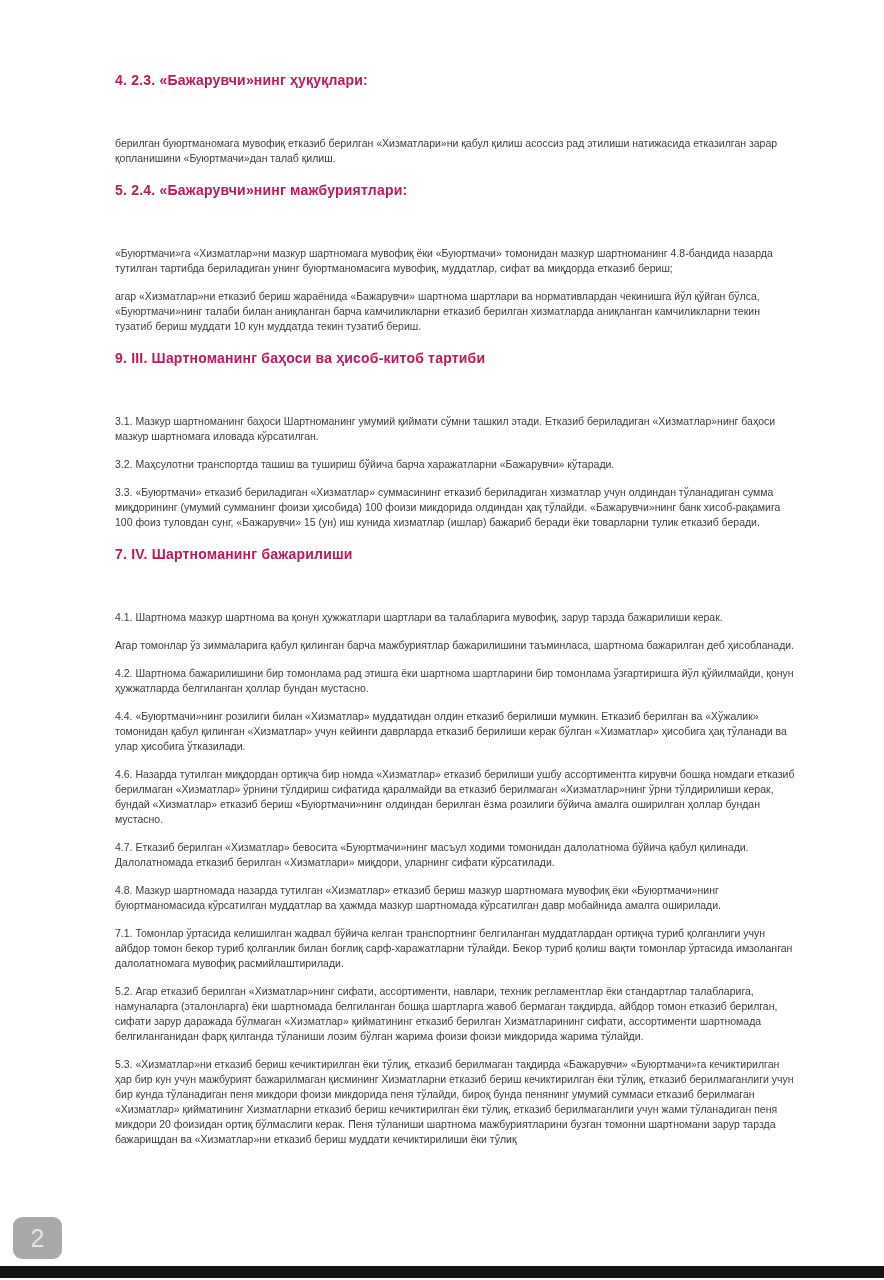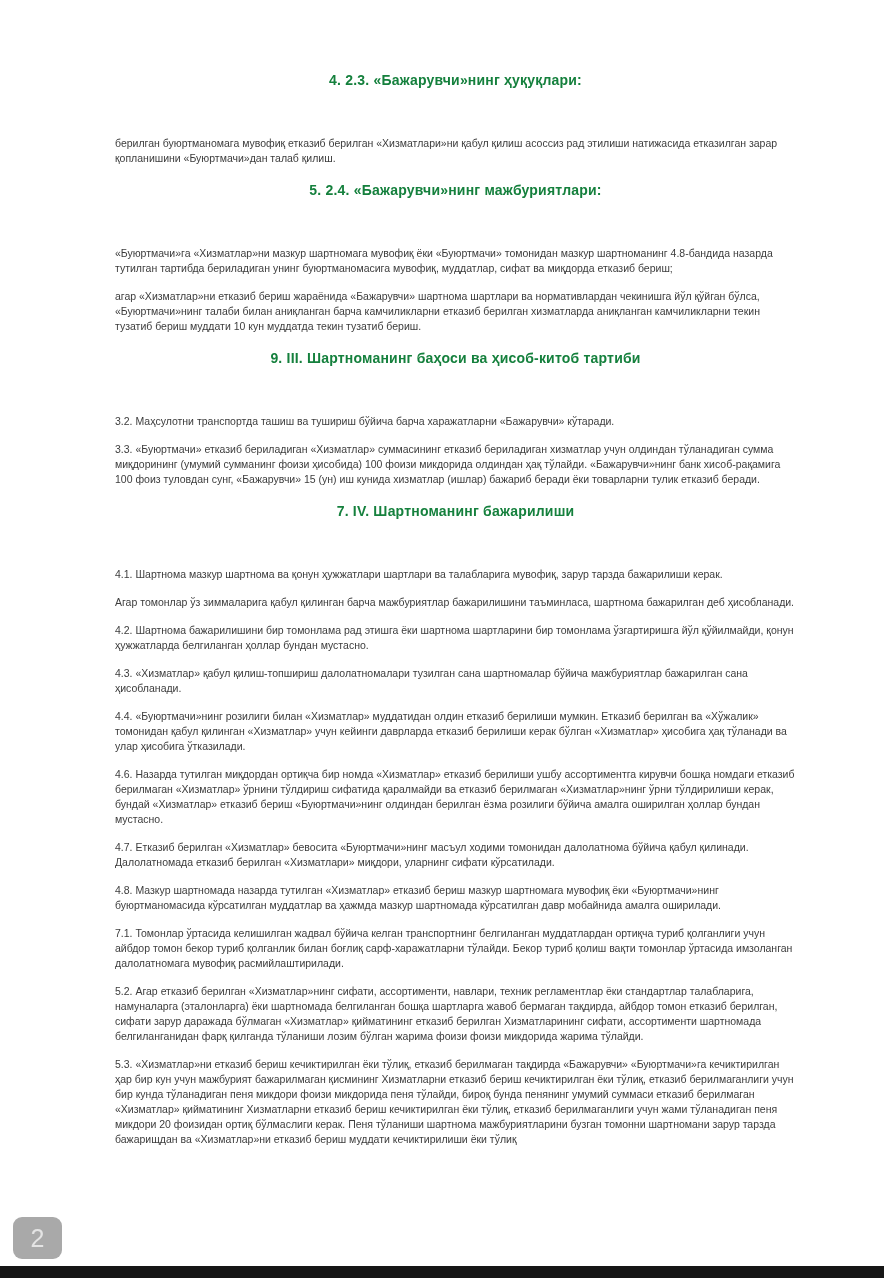--- a/index.html
+++ b/index.html
@@ -22,22 +22,22 @@
   }
   .content {
     position: absolute;
     left: 115px;
     top: 72px;
     width: 681px;
   }
   .doc-heading {
     font-size: 14px;
     font-weight: bold;
-    color: #15803d;
-    text-align: center;
+    color: #be185d;
+    text-align: left;
     margin: 16px 0 48px 0;
     letter-spacing: 0.2px;
   }
   .content .doc-heading:first-child {
     margin-top: 0;
   }
   .doc-paragraph {
     font-size: 10.5px;
     line-height: 15px;
     color: #3c3c3c;
@@ -70,27 +70,27 @@
 <body>
 
 <div class="page">
   <div class="content" id="document-body">
       <div class="doc-heading">4. 2.3. «Бажарувчи»нинг ҳуқуқлари:</div>
       <div class="doc-paragraph">берилган буюртманомага мувофиқ етказиб берилган «Хизматлари»ни қабул қилиш асоссиз рад этилиши натижасида етказилган зарар қопланишини «Буюртмачи»дан талаб қилиш.</div>
       <div class="doc-heading">5. 2.4. «Бажарувчи»нинг мажбуриятлари:</div>
       <div class="doc-paragraph">«Буюртмачи»га «Хизматлар»ни мазкур шартномага мувофиқ ёки «Буюртмачи» томонидан мазкур шартноманинг 4.8-бандида назарда тутилган тартибда бериладиган унинг буюртманомасига мувофиқ, муддатлар, сифат ва миқдорда етказиб бериш;</div>
       <div class="doc-paragraph">агар «Хизматлар»ни етказиб бериш жараёнида «Бажарувчи» шартнома шартлари ва нормативлардан чекинишга йўл қўйган бўлса, «Буюртмачи»нинг талаби билан аниқланган барча камчиликларни етказиб берилган хизматларда аниқланган камчиликларни текин тузатиб бериш муддати 10 кун муддатда текин тузатиб бериш.</div>
       <div class="doc-heading">9. III. Шартноманинг баҳоси ва ҳисоб-китоб тартиби</div>
+      <div class="doc-paragraph">3.1. Мазкур шартноманинг баҳоси Шартноманинг умумий қиймати сўмни ташкил этади. Етказиб бериладиган «Хизматлар»нинг баҳоси мазкур шартномага иловада кўрсатилган.</div>
       <div class="doc-paragraph">3.2. Маҳсулотни транспортда ташиш ва тушириш бўйича барча харажатларни «Бажарувчи» кўтаради.</div>
       <div class="doc-paragraph">3.3. «Буюртмачи» етказиб бериладиган «Хизматлар» суммасининг етказиб бериладиган хизматлар учун олдиндан тўланадиган сумма миқдорининг (умумий сумманинг фоизи ҳисобида) 100 фоизи микдорида олдиндан ҳақ тўлайди. «Бажарувчи»нинг банк хисоб-рақамига 100 фоиз туловдан сунг, «Бажарувчи» 15 (ун) иш кунида хизматлар (ишлар) бажариб беради ёки товарларни тулик етказиб беради.</div>
       <div class="doc-heading">7. IV. Шартноманинг бажарилиши</div>
       <div class="doc-paragraph">4.1. Шартнома мазкур шартнома ва қонун ҳужжатлари шартлари ва талабларига мувофиқ, зарур тарзда бажарилиши керак.</div>
       <div class="doc-paragraph">Агар томонлар ўз зиммаларига қабул қилинган барча мажбуриятлар бажарилишини таъминласа, шартнома бажарилган деб ҳисобланади.</div>
       <div class="doc-paragraph">4.2. Шартнома бажарилишини бир томонлама рад этишга ёки шартнома шартларини бир томонлама ўзгартиришга йўл қўйилмайди, қонун ҳужжатларда белгиланган ҳоллар бундан мустасно.</div>
-      <div class="doc-paragraph">4.3. «Хизматлар» қабул қилиш-топшириш далолатномалари тузилган сана шартномалар бўйича мажбуриятлар бажарилган сана ҳисобланади.</div>
       <div class="doc-paragraph">4.4. «Буюртмачи»нинг розилиги билан «Хизматлар» муддатидан олдин етказиб берилиши мумкин. Етказиб берилган ва «Хўжалик» томонидан қабул қилинган «Хизматлар» учун кейинги даврларда етказиб берилиши керак бўлган «Хизматлар» ҳисобига ҳақ тўланади ва улар ҳисобига ўтказилади.</div>
       <div class="doc-paragraph">4.6. Назарда тутилган миқдордан ортиқча бир номда «Хизматлар» етказиб берилиши ушбу ассортиментга кирувчи бошқа номдаги етказиб берилмаган «Хизматлар» ўрнини тўлдириш сифатида қаралмайди ва етказиб берилмаган «Хизматлар»нинг ўрни тўлдирилиши керак, бундай «Хизматлар» етказиб бериш «Буюртмачи»нинг олдиндан берилган ёзма розилиги бўйича амалга оширилган ҳоллар бундан мустасно.</div>
       <div class="doc-paragraph">4.7. Етказиб берилган «Хизматлар» бевосита «Буюртмачи»нинг масъул ходими томонидан далолатнома бўйича қабул қилинади. Далолатномада етказиб берилган «Хизматлари» миқдори, уларнинг сифати кўрсатилади.</div>
       <div class="doc-paragraph">4.8. Мазкур шартномада назарда тутилган «Хизматлар» етказиб бериш мазкур шартномага мувофиқ ёки «Буюртмачи»нинг буюртманомасида кўрсатилган муддатлар ва ҳажмда мазкур шартномада кўрсатилган давр мобайнида амалга оширилади.</div>
       <div class="doc-paragraph">7.1. Томонлар ўртасида келишилган жадвал бўйича келган транспортнинг белгиланган муддатлардан ортиқча туриб қолганлиги учун айбдор томон бекор туриб қолганлик билан боғлиқ сарф-харажатларни тўлайди. Бекор туриб қолиш вақти томонлар ўртасида имзоланган далолатномага мувофиқ расмийлаштирилади.</div>
       <div class="doc-paragraph">5.2. Агар етказиб берилган «Хизматлар»нинг сифати, ассортименти, навлари, техник регламентлар ёки стандартлар талабларига, намуналарга (эталонларга) ёки шартномада белгиланган бошқа шартларга жавоб бермаган тақдирда, айбдор томон етказиб берилган, сифати зарур даражада бўлмаган «Хизматлар» қийматининг етказиб берилган Хизматларининг сифати, ассортименти шартномада белгиланганидан фарқ қилганда тўланиши лозим бўлган жарима фоизи фоизи микдорида жарима тўлайди.</div>
       <div class="doc-paragraph">5.3. «Хизматлар»ни етказиб бериш кечиктирилган ёки тўлиқ, етказиб берилмаган тақдирда «Бажарувчи» «Буюртмачи»га кечиктирилган ҳар бир кун учун мажбурият бажарилмаган қисмининг Хизматларни етказиб бериш кечиктирилган ёки тўлиқ, етказиб берилмаганлиги учун бир кунда тўланадиган пеня микдори фоизи микдорида пеня тўлайди, бироқ бунда пенянинг умумий суммаси етказиб берилмаган «Хизматлар» қийматининг Хизматларни етказиб бериш кечиктирилган ёки тўлиқ, етказиб берилмаганлиги учун жами тўланадиган пеня микдори 20 фоизидан ортиқ бўлмаслиги керак. Пеня тўланиши шартнома мажбуриятларини бузган томонни шартномани зарур тарзда бажарищдан ва «Хизматлар»ни етказиб бериш муддати кечиктирилиши ёки тўлиқ</div>
     </div>
   <div class="page-badge">2</div>
   <div class="bottom-bar"></div>

